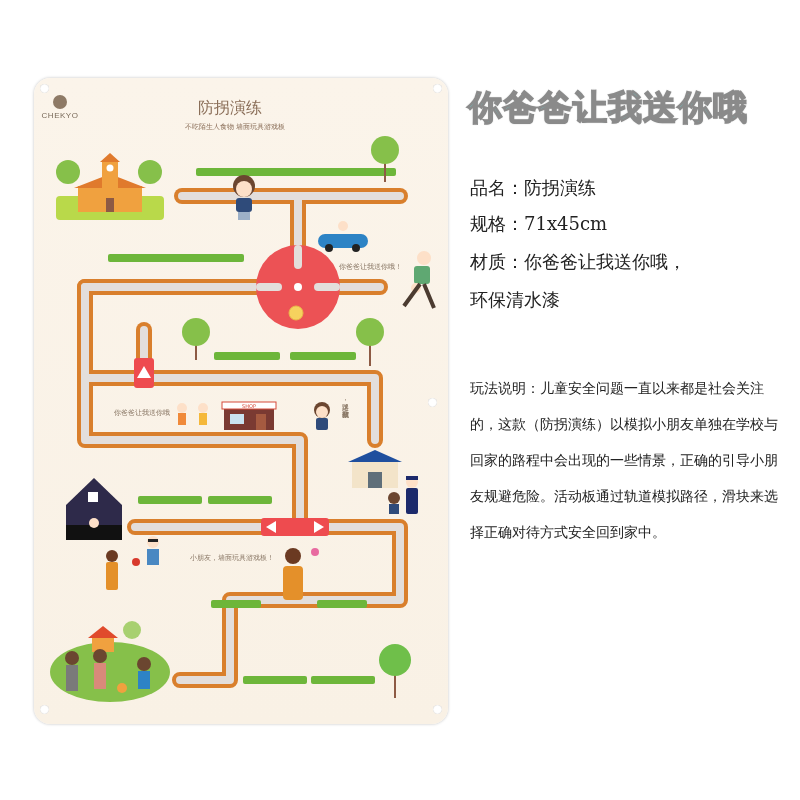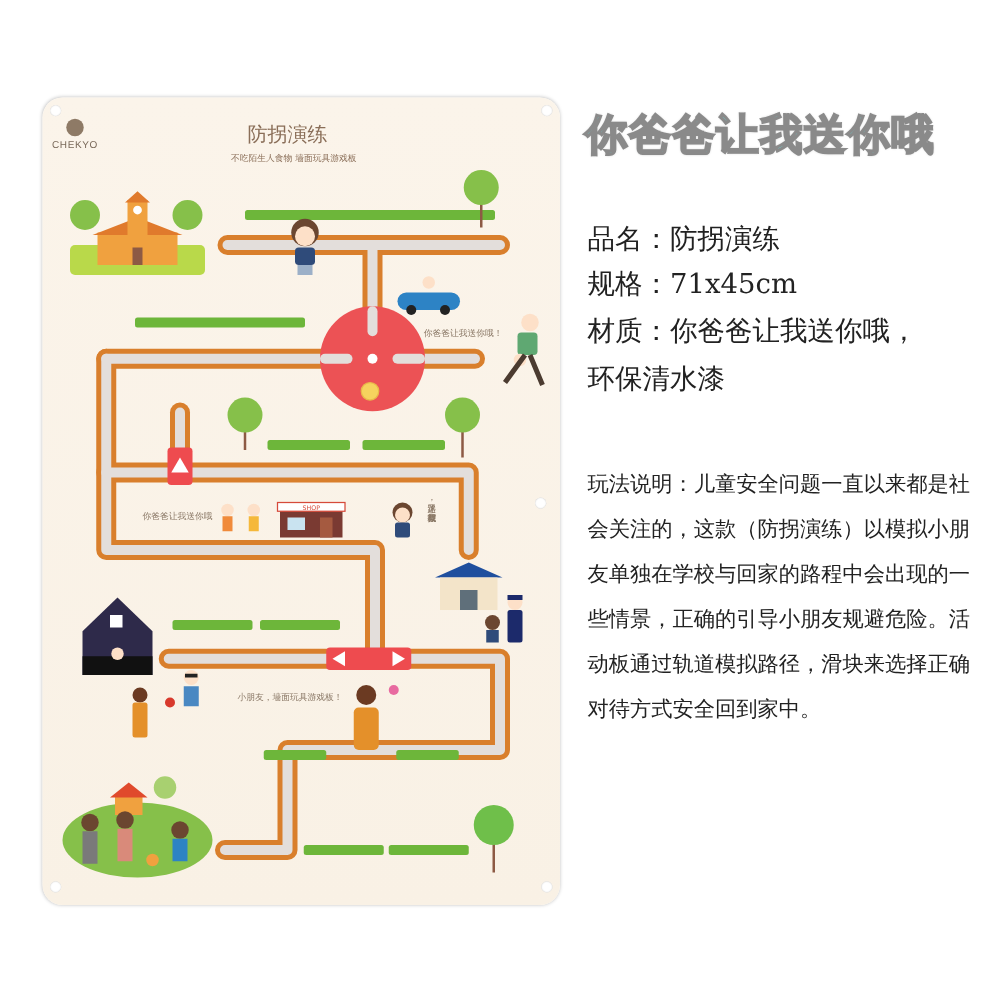--- a/index.html
+++ b/index.html
@@ -12,22 +12,22 @@
   .logo { position:absolute; left:40px; top:95px; width:40px; text-align:center; }
   .logo-mark { width:14px; height:14px; border-radius:50%; background:#8e7a66; margin:0 auto 2px; }
   .logo-text { font-size:8px; color:#7a6a5a; letter-spacing:0.5px; font-family:Liberation Sans, sans-serif;text-align:center; }
   .board-title { position:absolute; left:175px; top:98px; width:110px; text-align:center; font-size:16px; color:#8a6e58; }
   .board-sub { position:absolute; left:165px; top:122px; width:140px; text-align:center; font-size:7px; color:#8a6e58; white-space:nowrap; }
   svg.scene { position:absolute; left:0; top:0; }
   .caption { position:absolute; font-size:7px; color:#8a7866; white-space:nowrap; }
   .caption.vert { writing-mode:vertical-rl; }
   .promo-title { position:absolute; left:468px; top:85px; font-size:34px; font-weight:bold; color:#5ee6e6;
                  -webkit-text-stroke:1.5px #8a8a8a; text-shadow:0 0 2px #999; font-family:"DejaVu Sans", sans-serif; letter-spacing:1px; }
-  .spec { position:absolute; left:470px; font-size:22px; color:#222; font-family:"DejaVu Serif", serif; white-space:nowrap; }
-  .desc { position:absolute; left:470px; top:370px; width:320px; font-size:17px; line-height:36px; color:#222;
+  .spec { position:absolute; left:470px; font-size:18px; color:#222; font-family:"DejaVu Serif", serif; white-space:nowrap; }
+  .desc { position:absolute; left:470px; top:370px; width:320px; font-size:14px; line-height:36px; color:#222;
           font-family:"DejaVu Serif", serif; }
 </style>
 </head>
 <body>
 
 <div class="board"></div>
 
 <div class="hole" style="left:40px;top:84px"></div>
 <div class="hole" style="left:433px;top:84px"></div>
 <div class="hole" style="left:428px;top:398px"></div>

